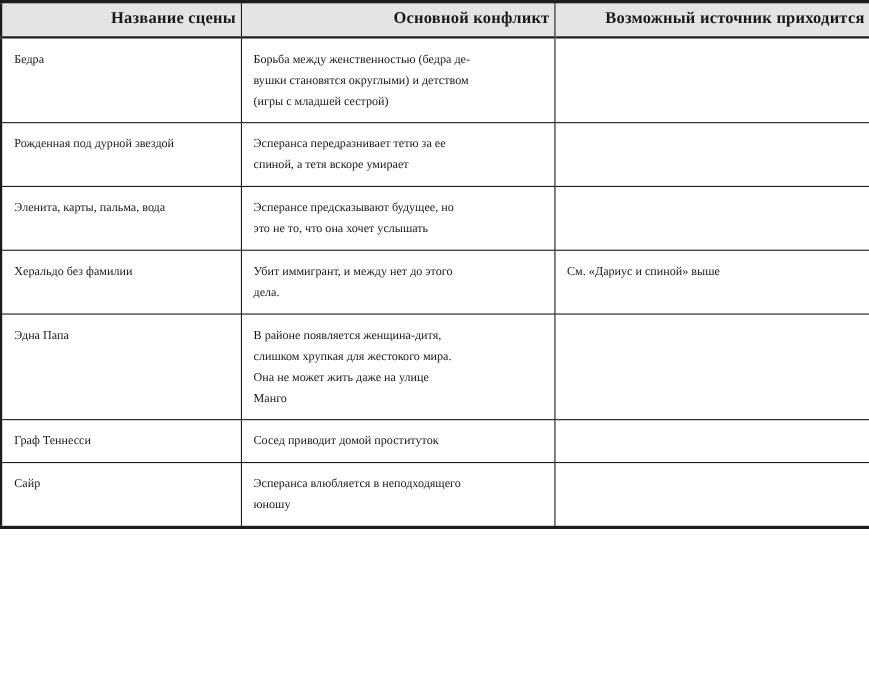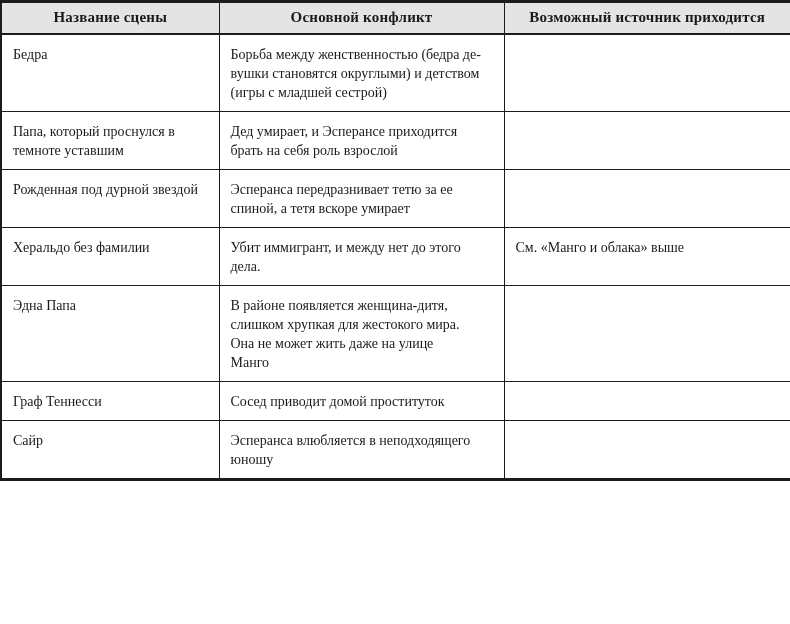--- a/index.html
+++ b/index.html
@@ -23,28 +23,28 @@
   }
   col.c1 { width: 218px; }
   col.c2 { width: 285px; }
   col.c3 { width: 287px; }
   th {
     background: #e4e4e4;
     border: 1px solid #1c1c1c;
     border-bottom-width: 2px;
     font-weight: bold;
     font-size: 15px;
-    text-align: center;
+    text-align: right;
     padding: 6px 4px 7px 4px;
     letter-spacing: 0.2px;
   }
   td {
     border: 1px solid #1c1c1c;
     vertical-align: top;
-    font-size: 14px;
+    font-size: 11px;
     line-height: 19px;
     padding: 10px 8px 9px 11px;
     white-space: pre-line;
     background: #ffffff;
   }
 </style>
 </head>
 <body>
 
 <div class="page">
@@ -63,37 +63,36 @@
     </thead>
     <tbody>
       <tr>
         <td>Бедра</td>
         <td>Борьба между женственностью (бедра де-
 вушки становятся округлыми) и детством
 (игры с младшей сестрой)</td>
         <td></td>
       </tr>
       <tr>
-        <td>Папа, который проснулся в
-темноте уставшим</td>
-        <td>Дед умирает, и Эсперансе приходится
-брать на себя роль взрослой</td>
-        <td></td>
-      </tr>
-      <tr>
         <td>Рожденная под дурной звездой</td>
         <td>Эсперанса передразнивает тетю за ее
 спиной, а тетя вскоре умирает</td>
         <td></td>
       </tr>
       <tr>
+        <td>Эленита, карты, пальма, вода</td>
+        <td>Эсперансе предсказывают будущее, но
+это не то, что она хочет услышать</td>
+        <td></td>
+      </tr>
+      <tr>
         <td>Херальдо без фамилии</td>
         <td>Убит иммигрант, и между нет до этого
 дела.</td>
-        <td>См. «Манго и облака» выше</td>
+        <td>См. «Дариус и спиной» выше</td>
       </tr>
       <tr>
         <td>Эдна Папа</td>
         <td>В районе появляется женщина-дитя,
 слишком хрупкая для жестокого мира.
 Она не может жить даже на улице
 Манго</td>
         <td></td>
       </tr>
       <tr>

